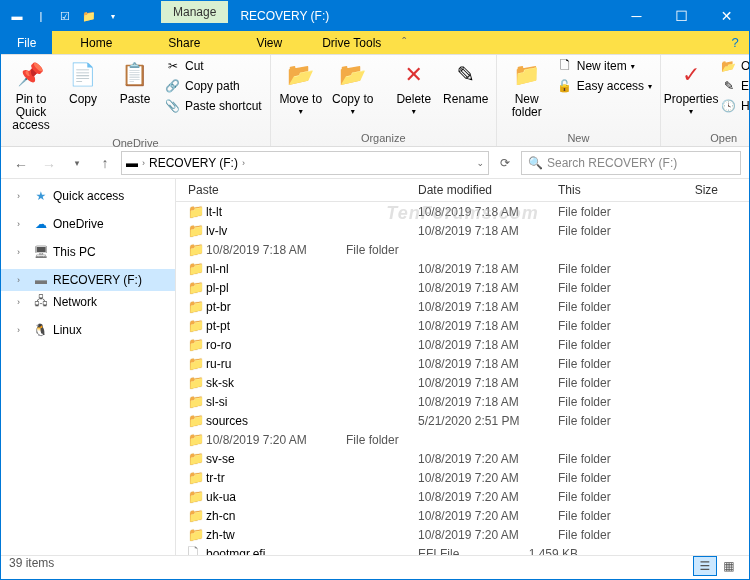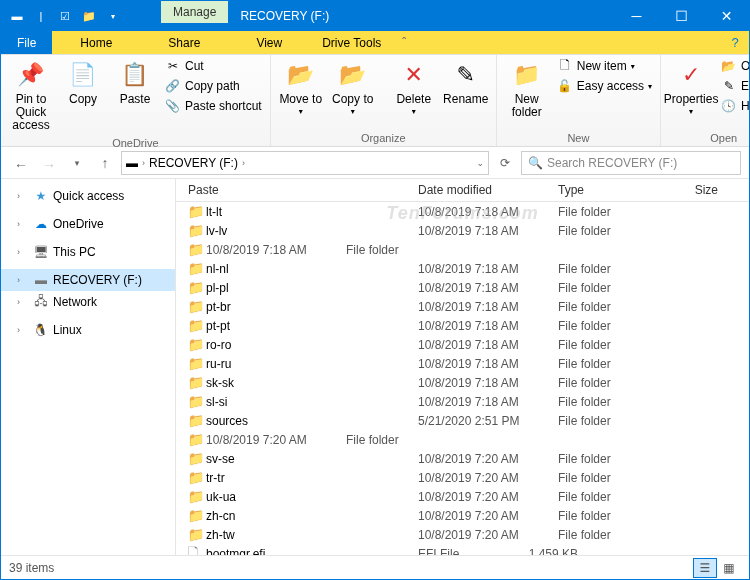--- a/index.html
+++ b/index.html
@@ -60,21 +60,21 @@
     .file-row { display:flex; align-items:center; padding:1px 0 1px 12px; font-size:12px; height:19px;}
     .file-row .ic { width:18px; font-size:13px;}
     .folder-ic { color:#ffd968; text-shadow:0 0 1px #caa33c;}
     .file-ic { color:#888;}
     .fn { width:212px; overflow:hidden; text-overflow:ellipsis; white-space:nowrap;}
     .fd { width:140px; color:#555;}
     .ft { width:100px; color:#555;}
     .fs { width:80px; text-align:right; padding-right:20px; color:#555;}
     
     
-    .status { height:24px; border-top:1px solid #e5e5e5; display:flex; align-items:center; padding:0 8px; font-size:11px; color:#555;}
+    .status { height:24px; border-top:1px solid #e5e5e5; display:flex; padding:0 8px; font-size:11px; color:#555;}
     .view-btns { margin-left:auto; display:flex;}
     .view-btn { width:24px; height:20px; border:1px solid transparent; display:flex; align-items:center; justify-content:center; font-size:12px;}
     .view-btn.active { border-color:#0078d7; background:#cce8ff;}
     
     .watermark { position:absolute; top:24px; left:50%; transform:translateX(-50%); font-size:18px; color:rgba(180,180,180,0.4); font-style:italic; pointer-events:none; font-weight:bold; letter-spacing:1px;}
     
     ::-webkit-scrollbar { width:16px; }
     ::-webkit-scrollbar-track { background:#f0f0f0;}
     ::-webkit-scrollbar-thumb { background:#c0c0c0;}
   </style>
@@ -271,21 +271,21 @@
         <span class="ic" style="color:#333">🐧</span>
         <span>Linux</span>
       </div>
       <div style="height: 6px;"></div>
     </div>
   <div class="file-area">
     <div class="watermark">TenForums.com</div>
     <div class="col-headers">
       <div class="col-name">Paste</div>
       <div class="col-date">Date modified</div>
-      <div class="col-type">Type</div>
+      <div class="col-type">This</div>
       <div class="col-size">Size</div>
     </div>
     <div class="file-list" id="file-list">
         <div class="file-row">
           <span class="ic folder-ic">📁</span>
           <span class="fn">lt-lt</span>
           <span class="fd">10/8/2019 7:18 AM</span>
           <span class="ft">File folder</span>
           <span class="fs"></span>
         </div>

